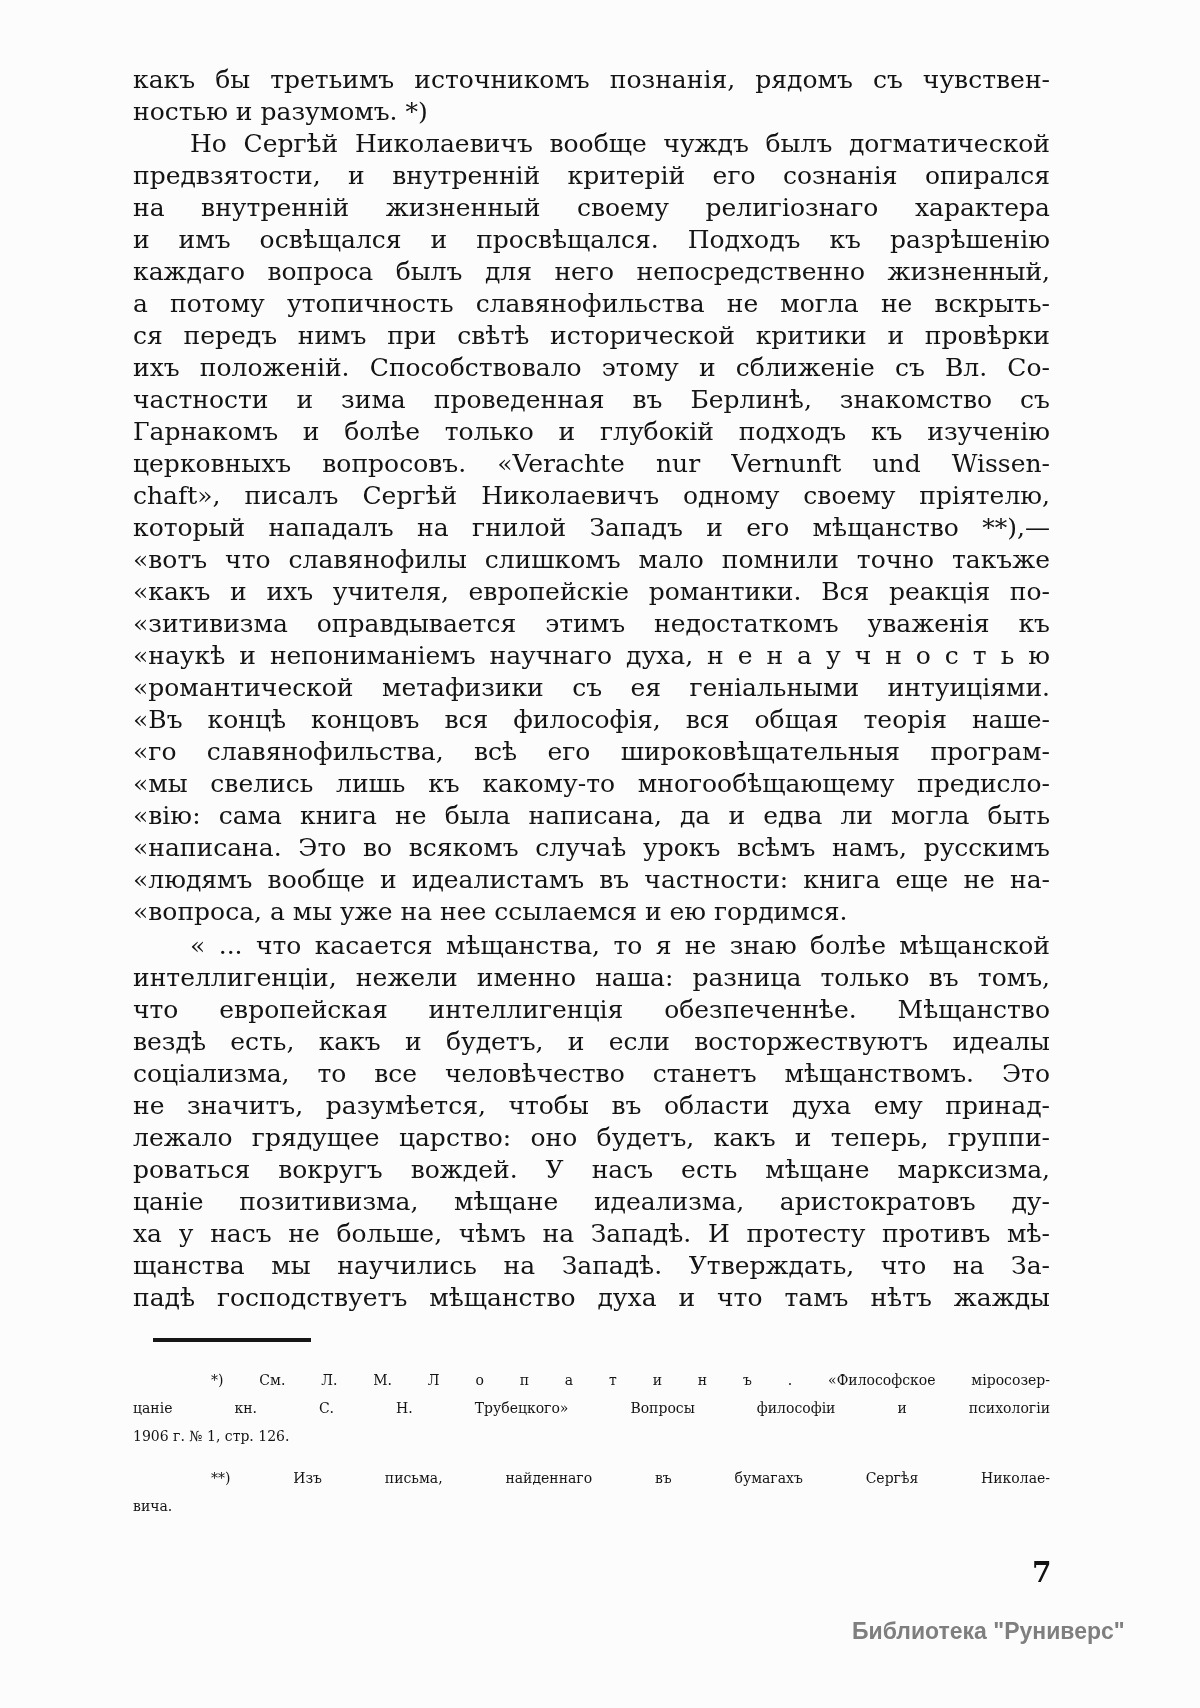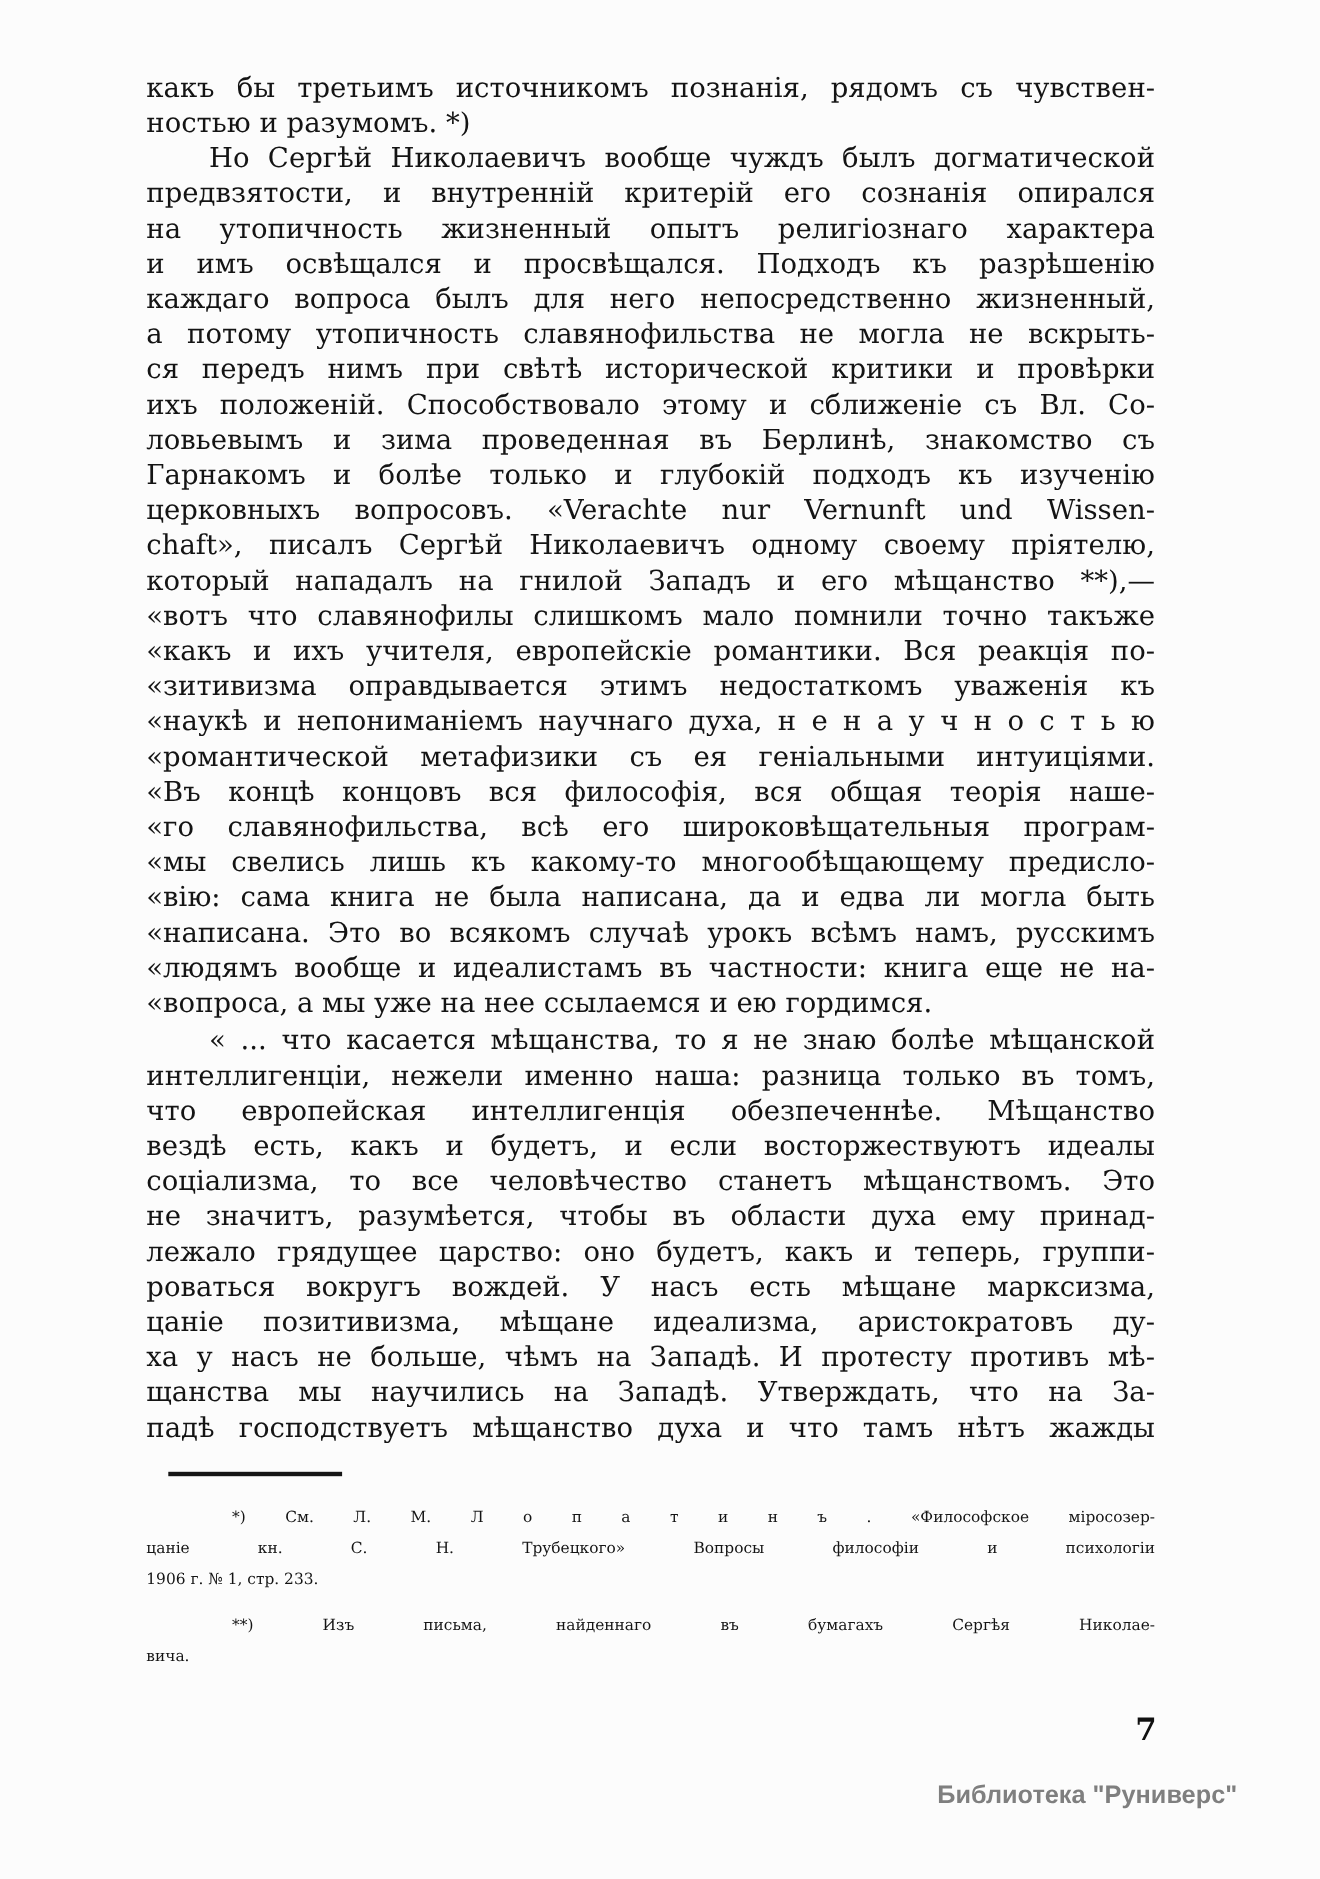--- a/index.html
+++ b/index.html
@@ -76,27 +76,27 @@
 <div class="page">
   <div class="content">
     <div id="main-text">
         <div class="para">
           <div class="line">какъ бы третьимъ источникомъ познанія, рядомъ съ чувствен-</div>
           <div class="line last">ностью и разумомъ. *)</div>
         </div>
         <div class="para">
           <div class="line indent">Но Сергѣй Николаевичъ вообще чуждъ былъ догматической</div>
           <div class="line">предвзятости, и внутренній критерій его сознанія опирался</div>
-          <div class="line">на утопичность жизненный опытъ религіознаго характера</div>
+          <div class="line">на внутренній жизненный своему религіознаго характера</div>
           <div class="line">и имъ освѣщался и просвѣщался. Подходъ къ разрѣшенію</div>
           <div class="line">каждаго вопроса былъ для него непосредственно жизненный,</div>
           <div class="line">а потому утопичность славянофильства не могла не вскрыть-</div>
           <div class="line">ся передъ нимъ при свѣтѣ исторической критики и провѣрки</div>
           <div class="line">ихъ положеній. Способствовало этому и сближеніе съ Вл. Со-</div>
-          <div class="line">ловьевымъ и зима проведенная въ Берлинѣ, знакомство съ</div>
+          <div class="line">частности и зима проведенная въ Берлинѣ, знакомство съ</div>
           <div class="line">Гарнакомъ и болѣе только и глубокій подходъ къ изученію</div>
           <div class="line">церковныхъ вопросовъ. «Verachte nur Vernunft und Wissen-</div>
           <div class="line">chaft», писалъ Сергѣй Николаевичъ одному своему пріятелю,</div>
           <div class="line">который нападалъ на гнилой Западъ и его мѣщанство **),—</div>
           <div class="line">«вотъ что славянофилы слишкомъ мало помнили точно такъже</div>
           <div class="line">«какъ и ихъ учителя, европейскіе романтики. Вся реакція по-</div>
           <div class="line">«зитивизма оправдывается этимъ недостаткомъ уваженія къ</div>
           <div class="line">«наукѣ и непониманіемъ научнаго духа, н е н а у ч н о с т ь ю</div>
           <div class="line">«романтической метафизики съ ея геніальными интуиціями.</div>
           <div class="line">«Въ концѣ концовъ вся философія, вся общая теорія наше-</div>
@@ -120,21 +120,21 @@
           <div class="line">ха у насъ не больше, чѣмъ на Западѣ. И протесту противъ мѣ-</div>
           <div class="line">щанства мы научились на Западѣ. Утверждать, что на За-</div>
           <div class="line">падѣ господствуетъ мѣщанство духа и что тамъ нѣтъ жажды</div>
         </div>
       </div>
     <hr class="fn-sep">
     <div id="footnotes">
         <div class="para">
           <div class="line indent">*) См. Л. М. Л о п а т и н ъ . «Философское міросозер-</div>
           <div class="line">цаніе кн. С. Н. Трубецкого» Вопросы философіи и психологіи</div>
-          <div class="line last">1906 г. № 1, стр. 233.</div>
+          <div class="line last">1906 г. № 1, стр. 126.</div>
         </div>
         <div class="para gap">
           <div class="line indent">**) Изъ письма, найденнаго въ бумагахъ Сергѣя Николае-</div>
           <div class="line last">вича.</div>
         </div>
       </div>
   </div>
 
   <div class="page-number">7</div>
 

